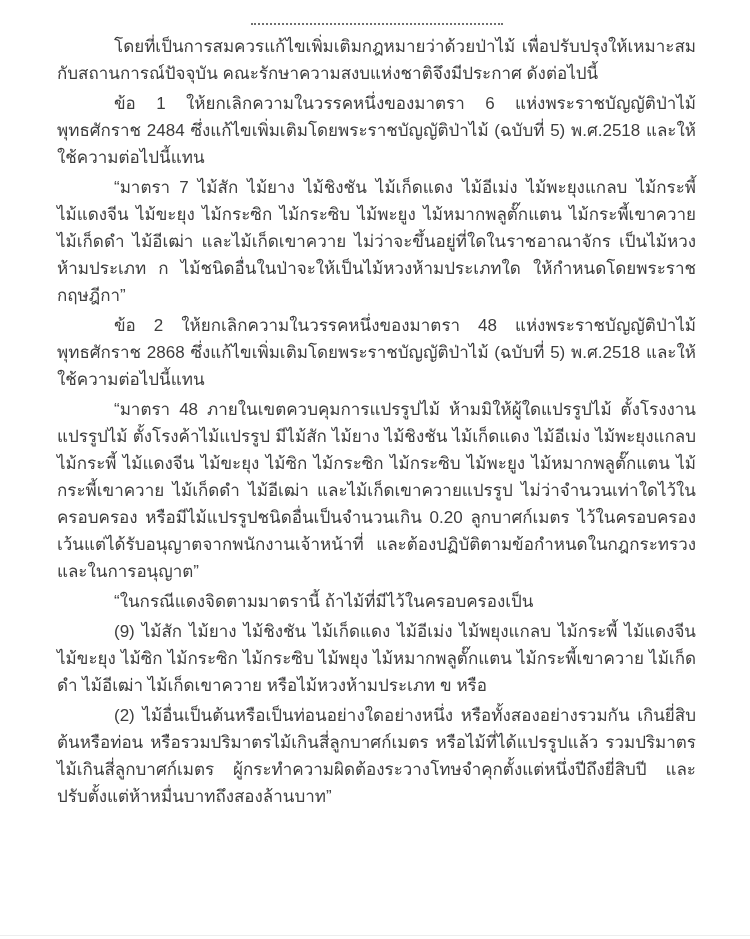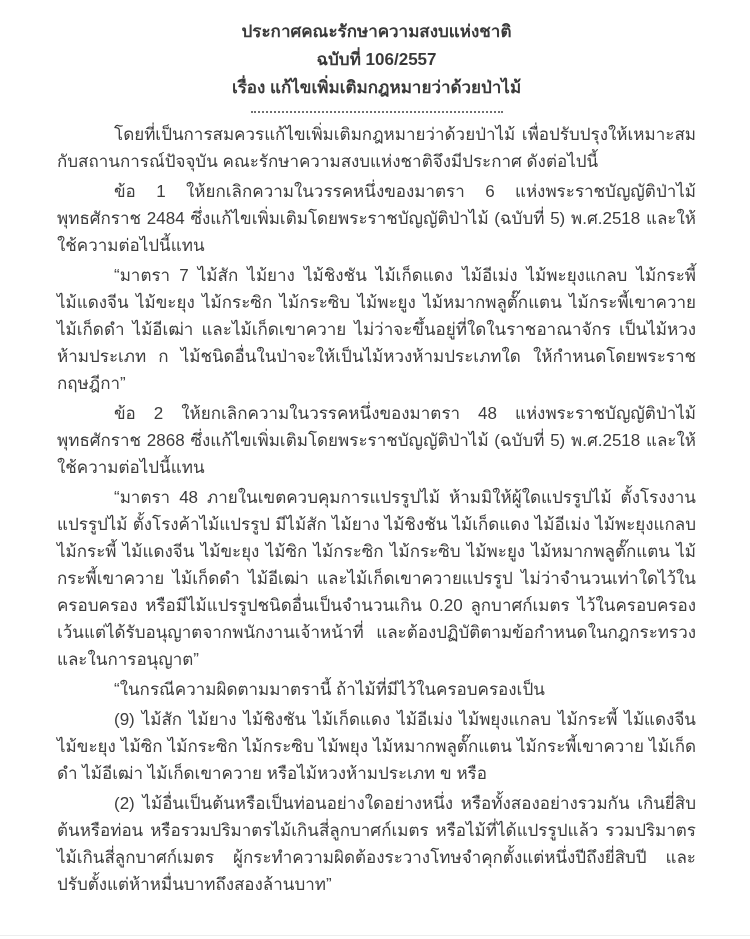--- a/index.html
+++ b/index.html
@@ -60,35 +60,30 @@
     bottom: 3px;
     height: 1px;
     background: #ededee;
   }
 </style>
 </head>
 <body>
 
 <div class="page">
 
-  <div class="title-block">
-    <div class="title-line">ประกาศคณะรักษาความสงบแห่งชาติ</div>
-    <div class="title-line">ฉบับที่ 106/2557</div>
-    <div class="title-line">เรื่อง แก้ไขเพิ่มเติมกฎหมายว่าด้วยป่าไม้</div>
-  </div>
 
   <div class="dotted-divider"></div>
 
   <div class="doc-body">
     <p>โดยที่เป็นการสมควรแก้ไขเพิ่มเติมกฎหมายว่าด้วยป่าไม้ เพื่อปรับปรุงให้เหมาะสมกับสถานการณ์ปัจจุบัน คณะรักษาความสงบแห่งชาติจึงมีประกาศ ดังต่อไปนี้</p>
     <p>ข้อ 1  ให้ยกเลิกความในวรรคหนึ่งของมาตรา 6  แห่งพระราชบัญญัติป่าไม้ พุทธศักราช 2484 ซึ่งแก้ไขเพิ่มเติมโดยพระราชบัญญัติป่าไม้ (ฉบับที่ 5) พ.ศ.2518 และให้ใช้ความต่อไปนี้แทน</p>
     <p>“มาตรา 7 ไม้สัก ไม้ยาง ไม้ชิงชัน ไม้เก็ดแดง ไม้อีเม่ง ไม้พะยุงแกลบ ไม้กระพี้ ไม้แดงจีน ไม้ขะยุง ไม้กระซิก ไม้กระซิบ ไม้พะยูง ไม้หมากพลูตั๊กแตน ไม้กระพี้เขาควาย ไม้เก็ดดำ ไม้อีเฒ่า และไม้เก็ดเขาควาย ไม่ว่าจะขึ้นอยู่ที่ใดในราชอาณาจักร เป็นไม้หวงห้ามประเภท ก ไม้ชนิดอื่นในป่าจะให้เป็นไม้หวงห้ามประเภทใด ให้กำหนดโดยพระราชกฤษฎีกา”</p>
     <p>ข้อ 2  ให้ยกเลิกความในวรรคหนึ่งของมาตรา 48  แห่งพระราชบัญญัติป่าไม้ พุทธศักราช 2868 ซึ่งแก้ไขเพิ่มเติมโดยพระราชบัญญัติป่าไม้ (ฉบับที่ 5) พ.ศ.2518 และให้ใช้ความต่อไปนี้แทน</p>
     <p>“มาตรา 48  ภายในเขตควบคุมการแปรรูปไม้ ห้ามมิให้ผู้ใดแปรรูปไม้ ตั้งโรงงานแปรรูปไม้ ตั้งโรงค้าไม้แปรรูป มีไม้สัก ไม้ยาง ไม้ชิงชัน ไม้เก็ดแดง ไม้อีเม่ง ไม้พะยุงแกลบ ไม้กระพี้ ไม้แดงจีน ไม้ขะยุง ไม้ซิก ไม้กระซิก ไม้กระซิบ ไม้พะยูง ไม้หมากพลูตั๊กแตน ไม้กระพี้เขาควาย ไม้เก็ดดำ ไม้อีเฒ่า และไม้เก็ดเขาควายแปรรูป ไม่ว่าจำนวนเท่าใดไว้ในครอบครอง หรือมีไม้แปรรูปชนิดอื่นเป็นจำนวนเกิน 0.20 ลูกบาศก์เมตร ไว้ในครอบครอง เว้นแต่ได้รับอนุญาตจากพนักงานเจ้าหน้าที่ และต้องปฏิบัติตามข้อกำหนดในกฎกระทรวงและในการอนุญาต”</p>
-    <p>“ในกรณีความผิดตามมาตรานี้ ถ้าไม้ที่มีไว้ในครอบครองเป็น</p>
+    <p>“ในกรณีแดงจิดตามมาตรานี้ ถ้าไม้ที่มีไว้ในครอบครองเป็น</p>
     <p>(9) ไม้สัก ไม้ยาง ไม้ชิงชัน ไม้เก็ดแดง ไม้อีเม่ง ไม้พยุงแกลบ ไม้กระพี้ ไม้แดงจีน ไม้ขะยุง ไม้ซิก ไม้กระซิก ไม้กระซิบ ไม้พยุง ไม้หมากพลูตั๊กแตน ไม้กระพี้เขาควาย ไม้เก็ดดำ ไม้อีเฒ่า ไม้เก็ดเขาควาย หรือไม้หวงห้ามประเภท ข หรือ</p>
     <p>(2) ไม้อื่นเป็นต้นหรือเป็นท่อนอย่างใดอย่างหนึ่ง หรือทั้งสองอย่างรวมกัน เกินยี่สิบต้นหรือท่อน หรือรวมปริมาตรไม้เกินสี่ลูกบาศก์เมตร หรือไม้ที่ได้แปรรูปแล้ว รวมปริมาตรไม้เกินสี่ลูกบาศก์เมตร ผู้กระทำความผิดต้องระวางโทษจำคุกตั้งแต่หนึ่งปีถึงยี่สิบปี และปรับตั้งแต่ห้าหมื่นบาทถึงสองล้านบาท”</p>
 
   </div>
 
 
   <div class="bottom-edge-line"></div>
 
 </div>
 

